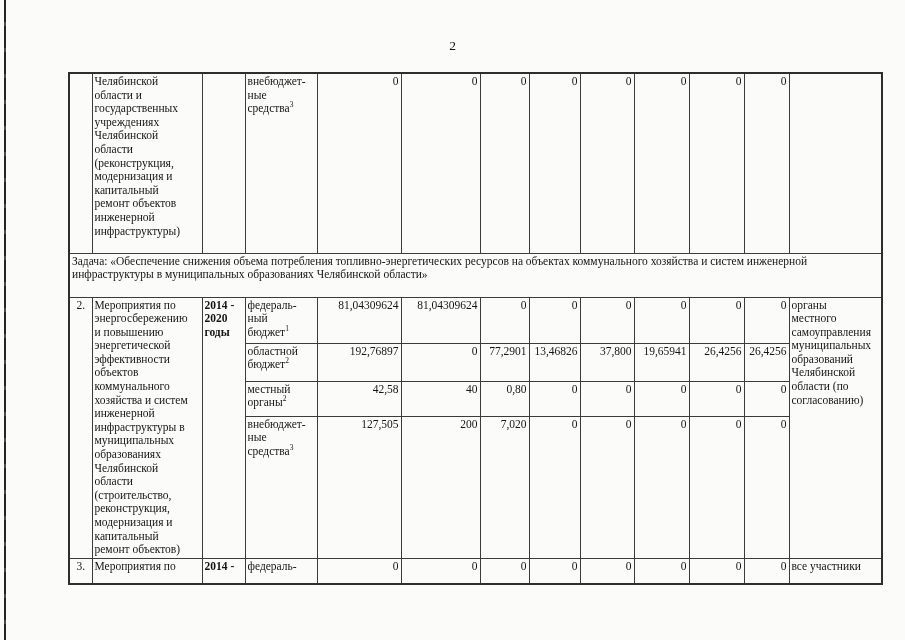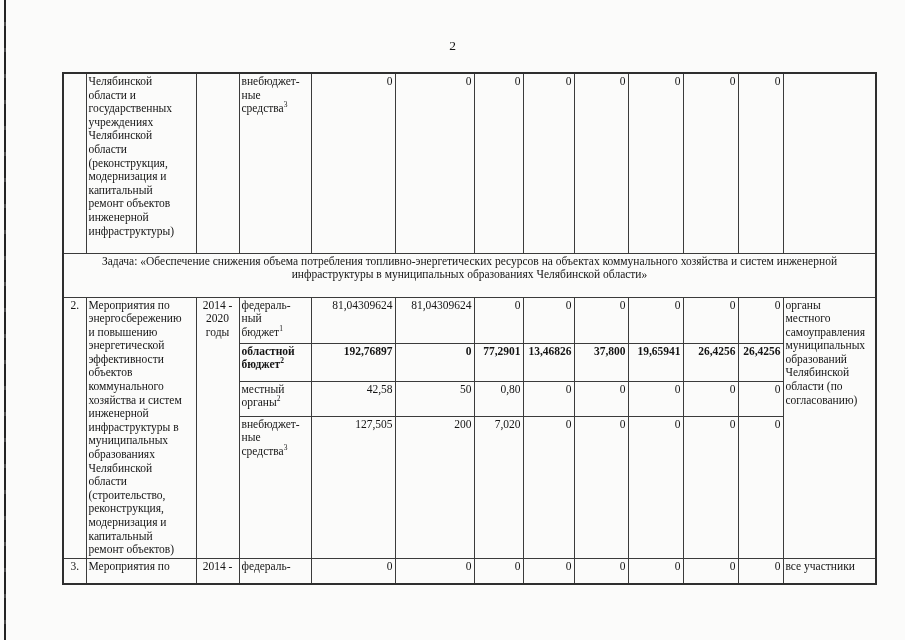--- a/index.html
+++ b/index.html
@@ -15,56 +15,55 @@
     position: absolute; left: 4px; top: 0;
     width: 2px; height: 640px;
     background: repeating-linear-gradient(180deg, #242424 0 22px, #4a4a4a 22px 26px);
   }
   .page-number {
     position: absolute; top: 38px; left: 0; right: 0;
     text-align: center;
     font-size: 13.5px;
   }
   table.grid {
-    position: absolute; left: 62px; top: 72px;
+    position: absolute; left: 68px; top: 72px;
     width: 813px;
     border-collapse: collapse;
     table-layout: fixed;
     border: 2px solid #2e2e2e;
   }
   .grid td {
     border: 1px solid #3b3b3b;
     vertical-align: top;
     font-size: 11.5px;
     line-height: 13.6px;
     padding: 1px 2px;
     overflow: hidden;
   }
   .pre { white-space: pre-line; }
   .c-num   { text-align: center; padding-top: 2px; }
   .c-name  { padding-left: 4px; padding-top: 2px; }
-  .c-years { text-align: center; padding-top: 2px; }
+  .c-years { padding-top: 2px; font-weight: bold; }
   .c-budget{ padding-left: 4px; padding-top: 2px; }
   .c-val   { text-align: right; padding: 2px 6px 0 2px; }
   .c-resp  { padding-left: 4px; padding-top: 2px; }
   .c-task  {
-    text-align: center;
     font-size: 12px;
     line-height: 15.5px;
     padding: 5px 8px;
     white-space: pre-line;
     border-top: 2px solid #2e2e2e;
     border-bottom: 2px solid #2e2e2e;
     vertical-align: middle;
   }
   sup { font-size: 7.5px; line-height: 0; }
   tr.r-block1 { height: 180px; }
   tr.r-task   { height: 44px; }
   tr.r-fed    { height: 46px; }
-  tr.r-obl    { height: 38px; font-weight: bold; }
+  tr.r-obl    { height: 38px; }
   tr.r-mest   { height: 35px; }
   tr.r-vneb   { height: 142px; }
   tr.r-row3   { height: 26px; }
 </style>
 </head>
 <body>
 
 <div class="scan-line"></div>
 <div class="page-number">2</div>
 
@@ -174,21 +173,21 @@
       <td class="c-val">37,800</td>
       <td class="c-val">19,65941</td>
       <td class="c-val">26,4256</td>
       <td class="c-val">26,4256</td>
     </tr>
 
     <tr class="r-mest">
       <td class="c-budget"><span class="pre">местный
 органы</span><sup>2</sup></td>
       <td class="c-val">42,58</td>
-      <td class="c-val">50</td>
+      <td class="c-val">40</td>
       <td class="c-val">0,80</td>
       <td class="c-val">0</td>
       <td class="c-val">0</td>
       <td class="c-val">0</td>
       <td class="c-val">0</td>
       <td class="c-val">0</td>
     </tr>
 
     <tr class="r-vneb">
       <td class="c-budget"><span class="pre">внебюджет-

